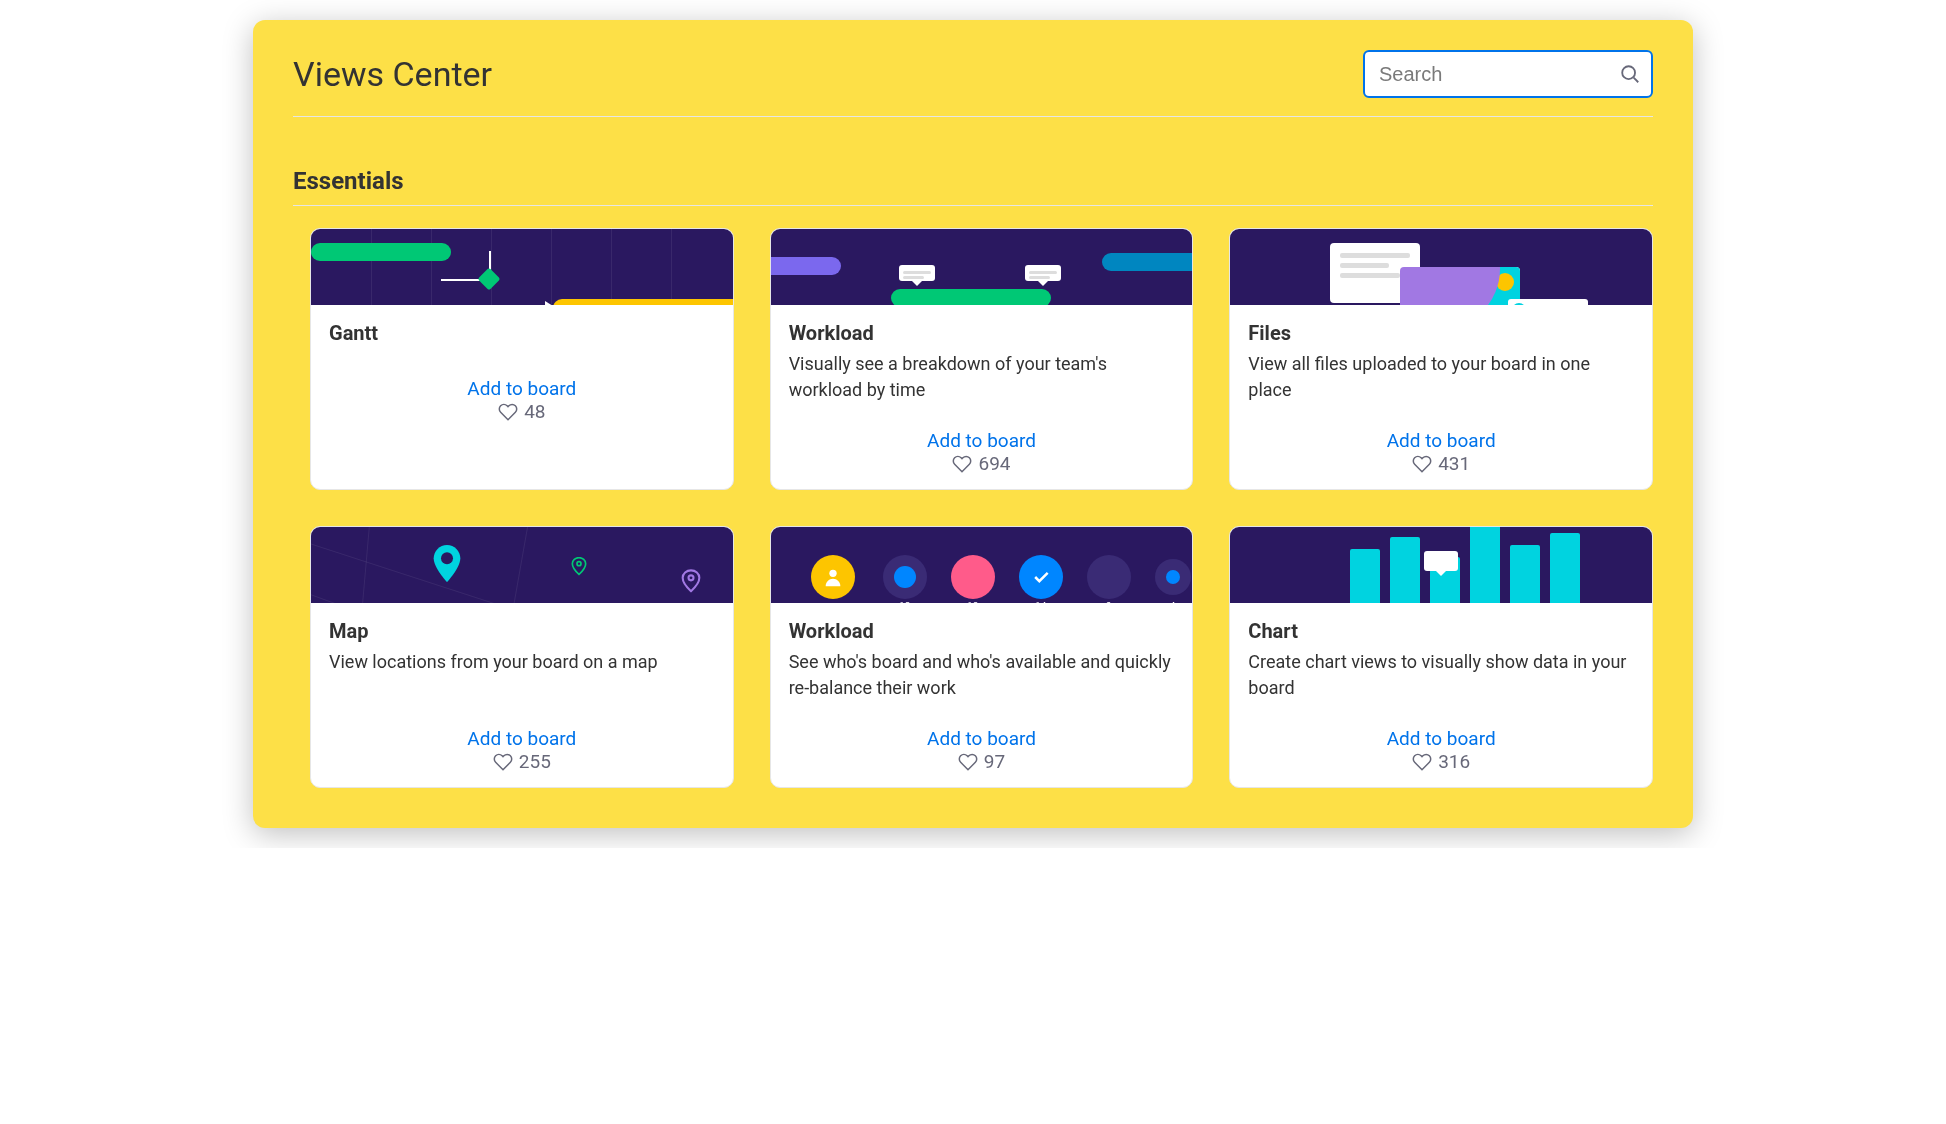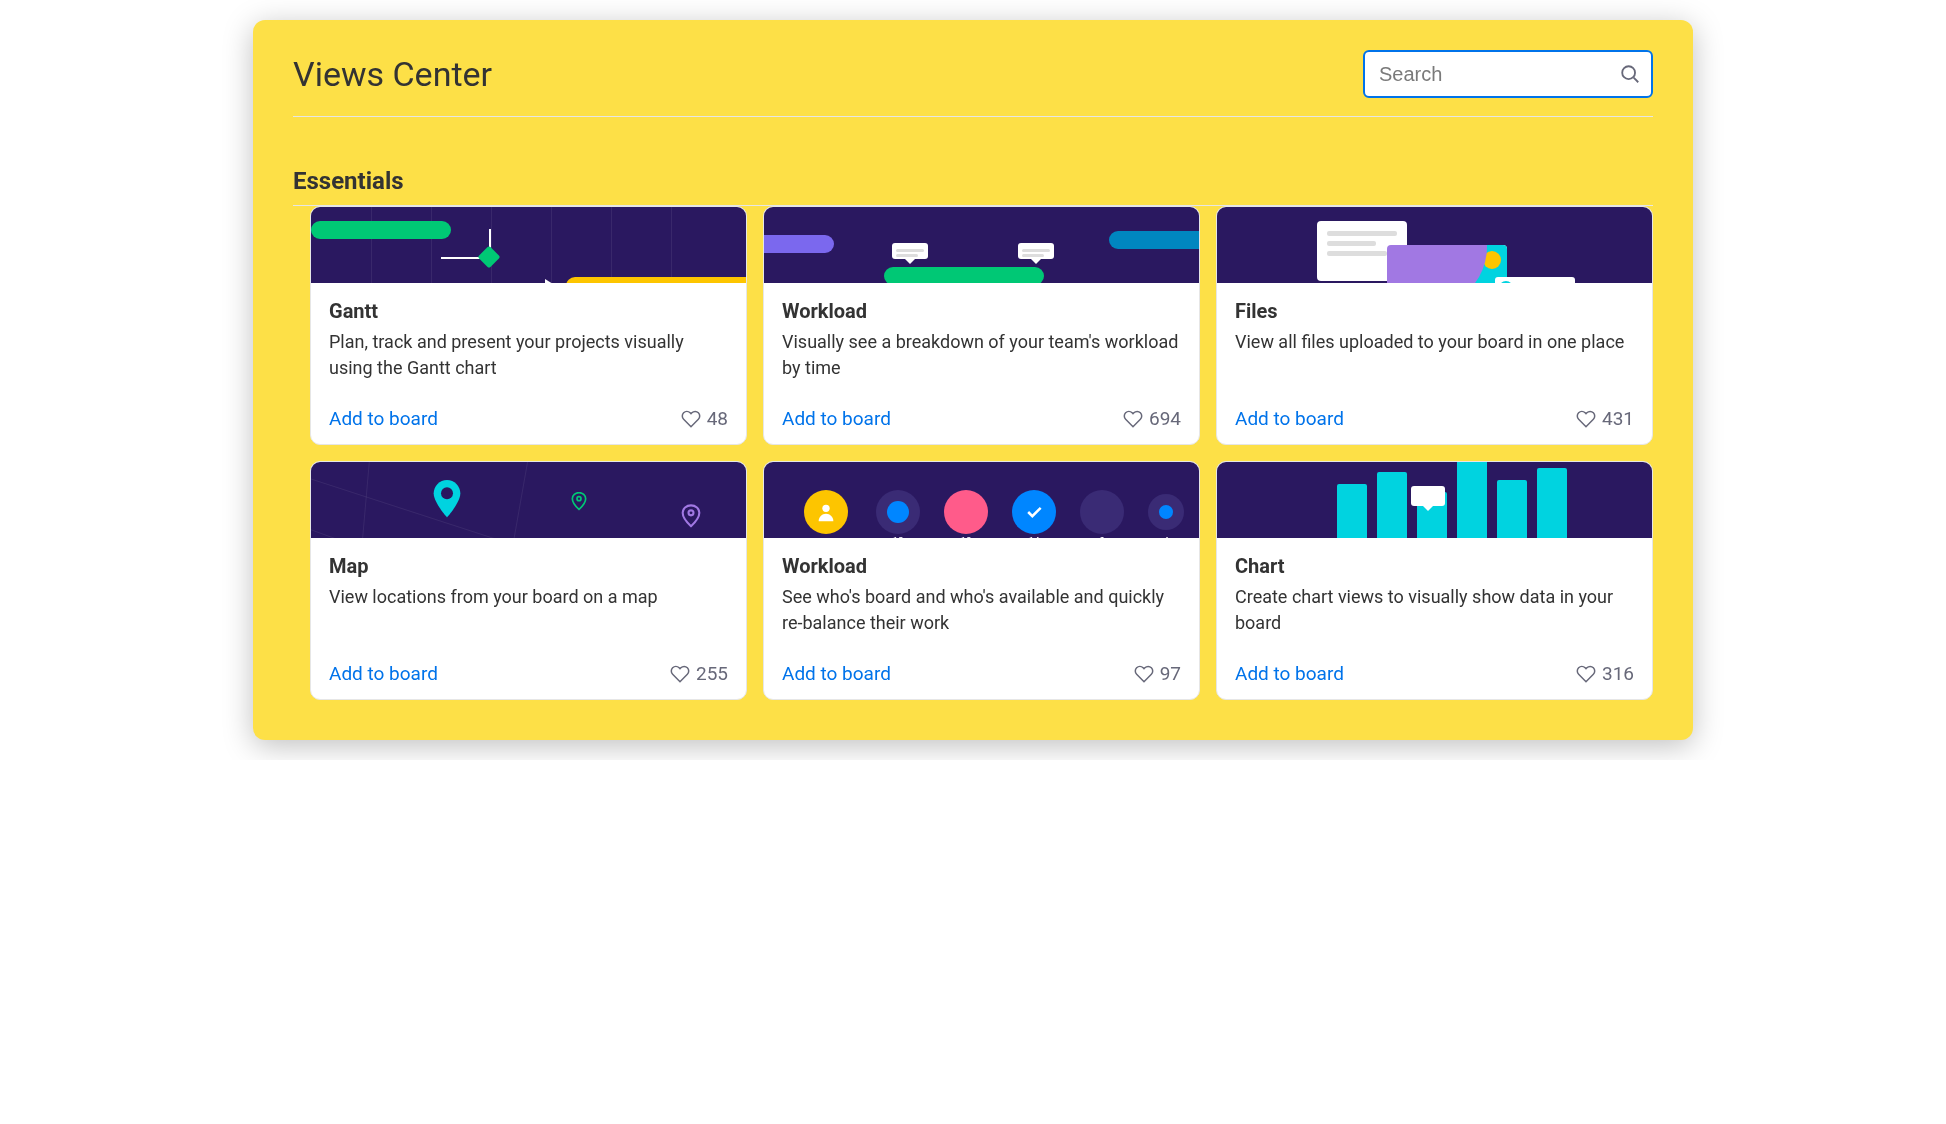--- a/index.html
+++ b/index.html
@@ -56,21 +56,22 @@
       font-size: 24px;
       font-weight: 700;
       color: #333;
       margin-top: 50px;
       padding-bottom: 10px;
       border-bottom: 1px solid #e6e6e6;
     }
     .grid {
       display: grid;
       grid-template-columns: repeat(3, 1fr);
-      gap: 16px;
+      gap: 36px;
+      margin-top: 22px;
       padding-left: 17px;
     }
     .card {
       border: 1px solid #e6e6e6;
       border-radius: 10px;
       overflow: hidden;
       background: #fff;
       display: flex;
       flex-direction: column;
     }
@@ -96,20 +97,21 @@
       font-size: 18px;
       color: #333;
       line-height: 1.45;
       flex: 1;
     }
     .card-footer {
       display: flex;
       justify-content: space-between;
       align-items: center;
       margin-top: 26px;
+      flex-direction: column;
     }
     .add-link {
       color: #0073ea;
       font-size: 19px;
       font-weight: 400;
       text-decoration: none;
       cursor: pointer;
     }
     .likes {
       display: flex;
@@ -192,21 +194,20 @@
           <div class="g-grid-line" style="left:360px"></div>
         <div class="g-bar-green"></div>
         <div class="g-arrow-down"></div>
         <div class="g-diamond"></div>
         <div class="g-arrow-right"></div>
           <div class="g-arrow-head"></div>
         <div class="g-bar-yellow"></div>
       </div>
       <div class="card-body">
         <div class="card-title">Gantt</div>
-        <div class="card-desc">Plan, track and present your projects visually using the Gantt chart</div>
         <div class="card-footer">
           <a class="add-link">Add to board</a>
           <div class="likes">
             <svg class="heart-icon" viewBox="0 0 24 24" fill="none" stroke="currentColor" stroke-width="1.8">
                 <path d="M20.84 4.61a5.5 5.5 0 0 0-7.78 0L12 5.67l-1.06-1.06a5.5 5.5 0 1 0-7.78 7.78L12 21.23l8.84-8.84a5.5 5.5 0 0 0 0-7.78z"></path>
               </svg>
             <span>48</span>
           </div>
         </div>
       </div>

